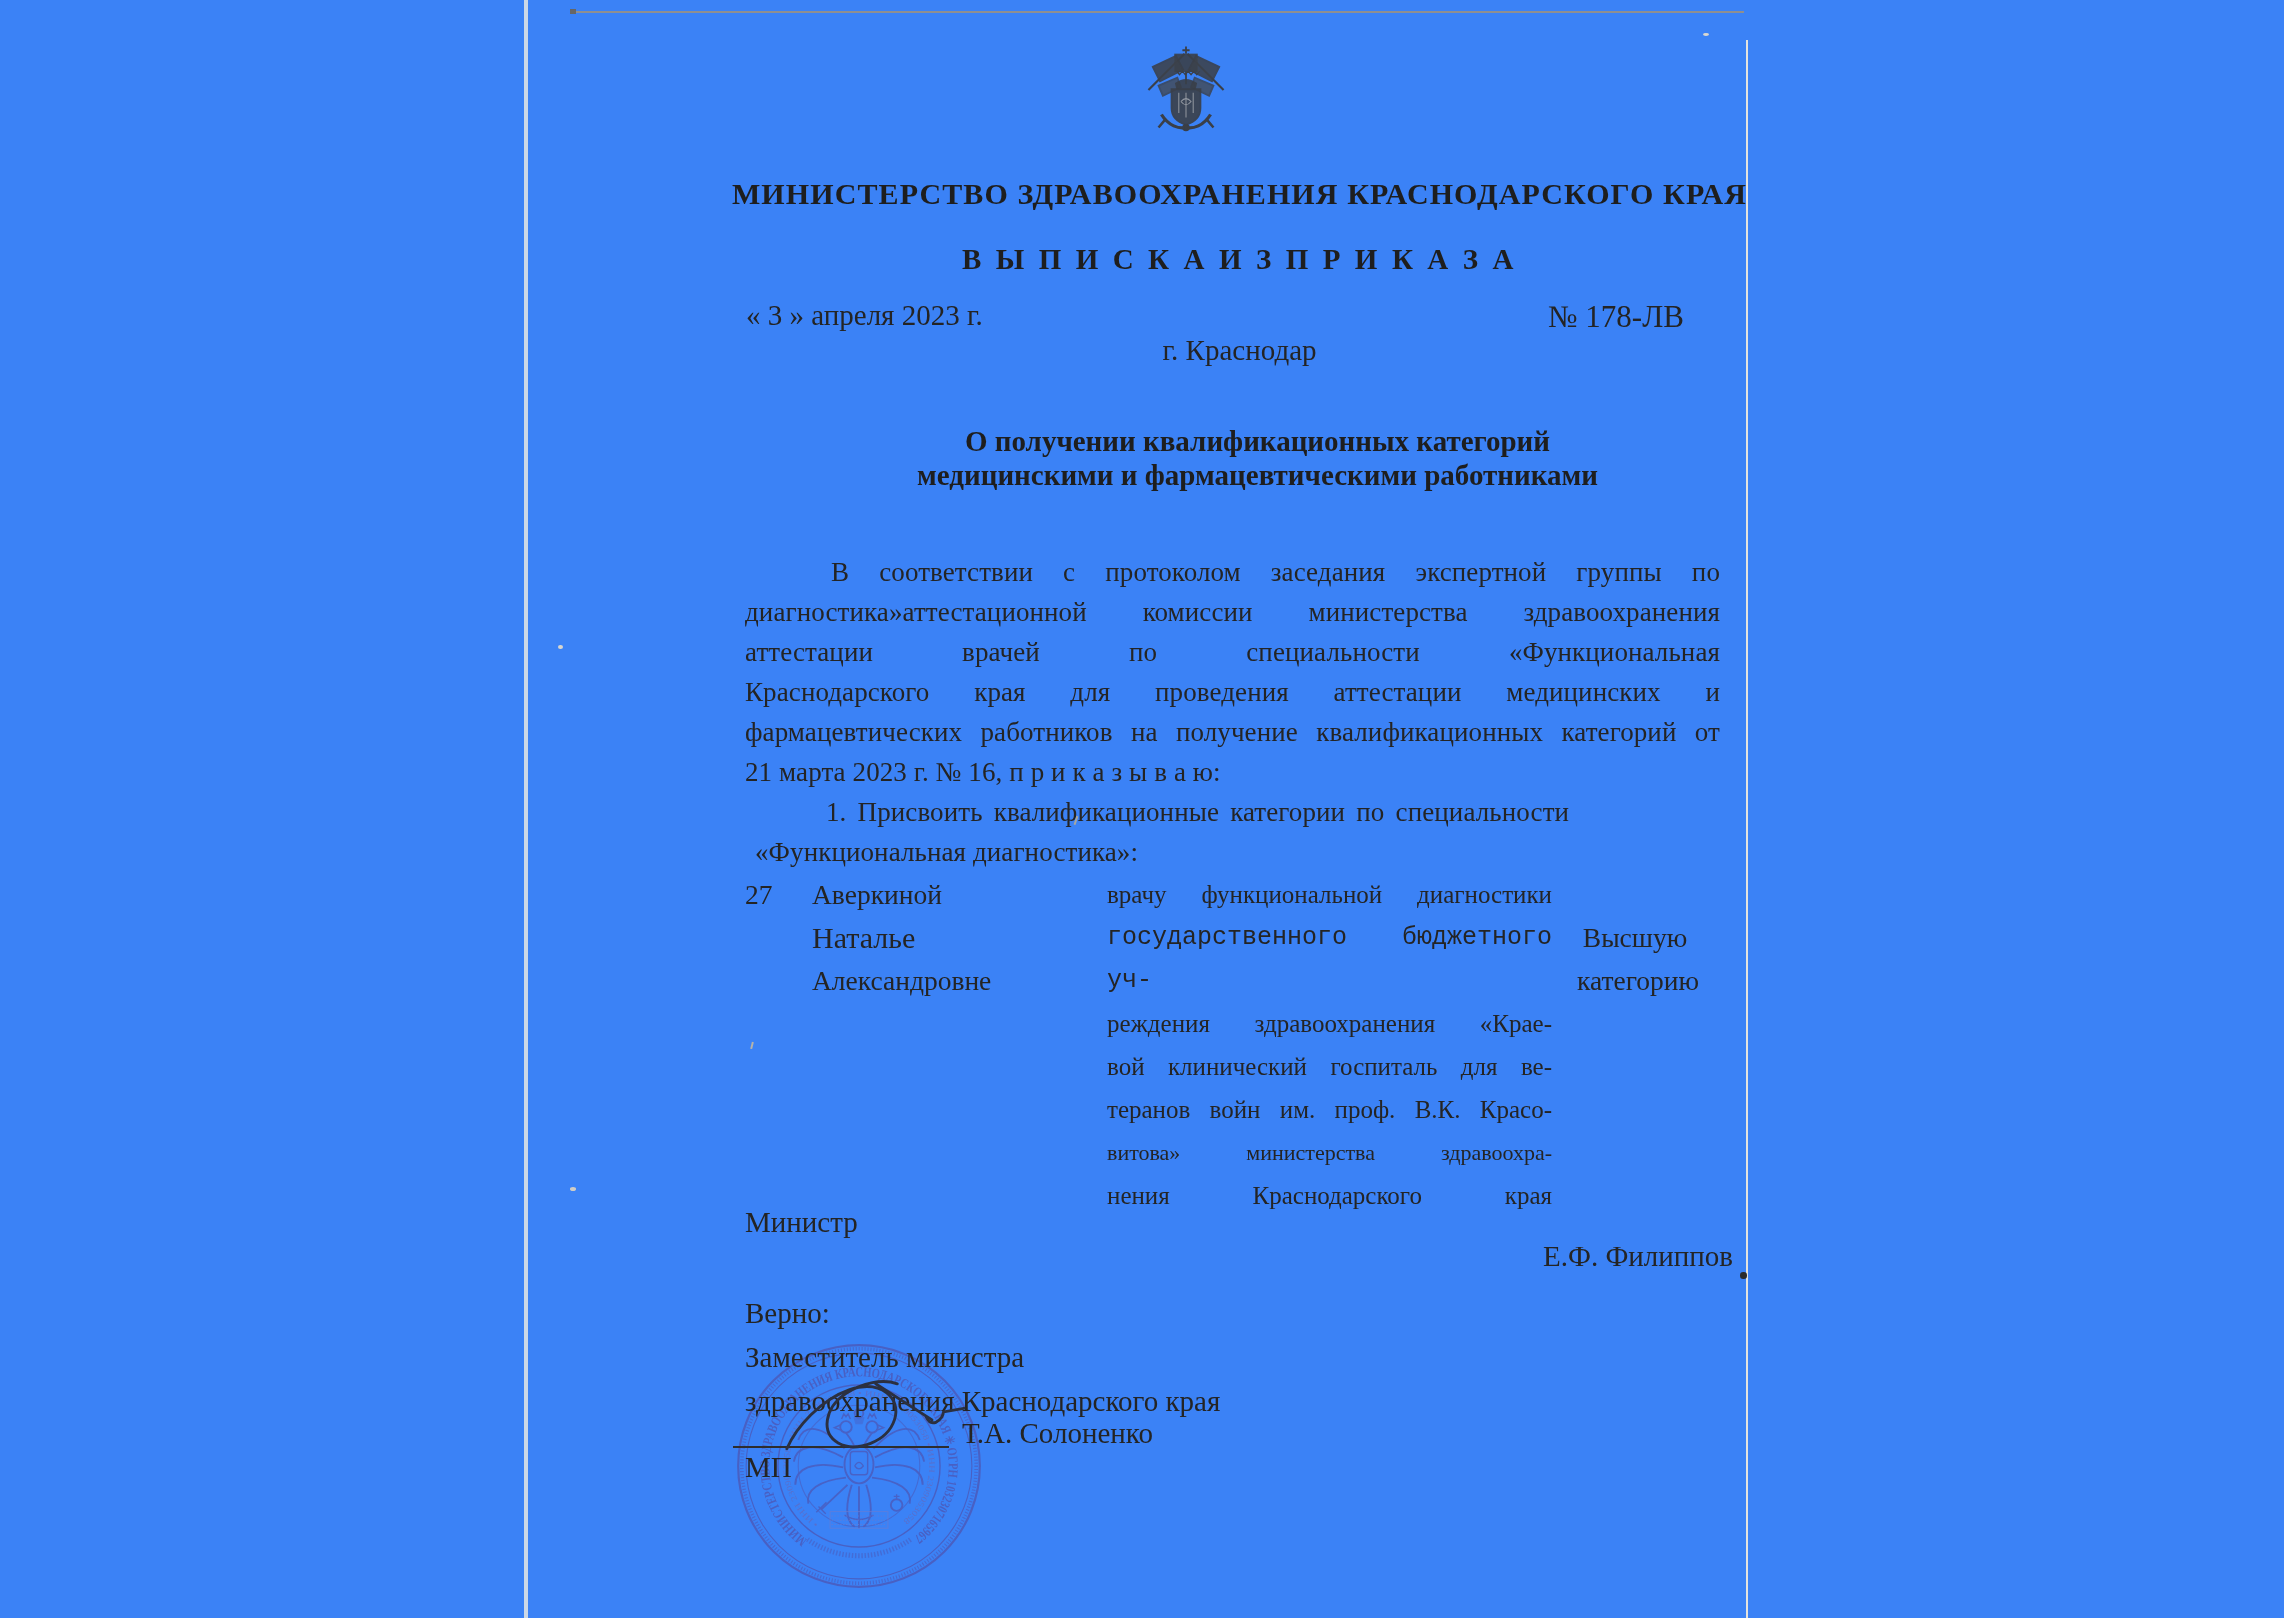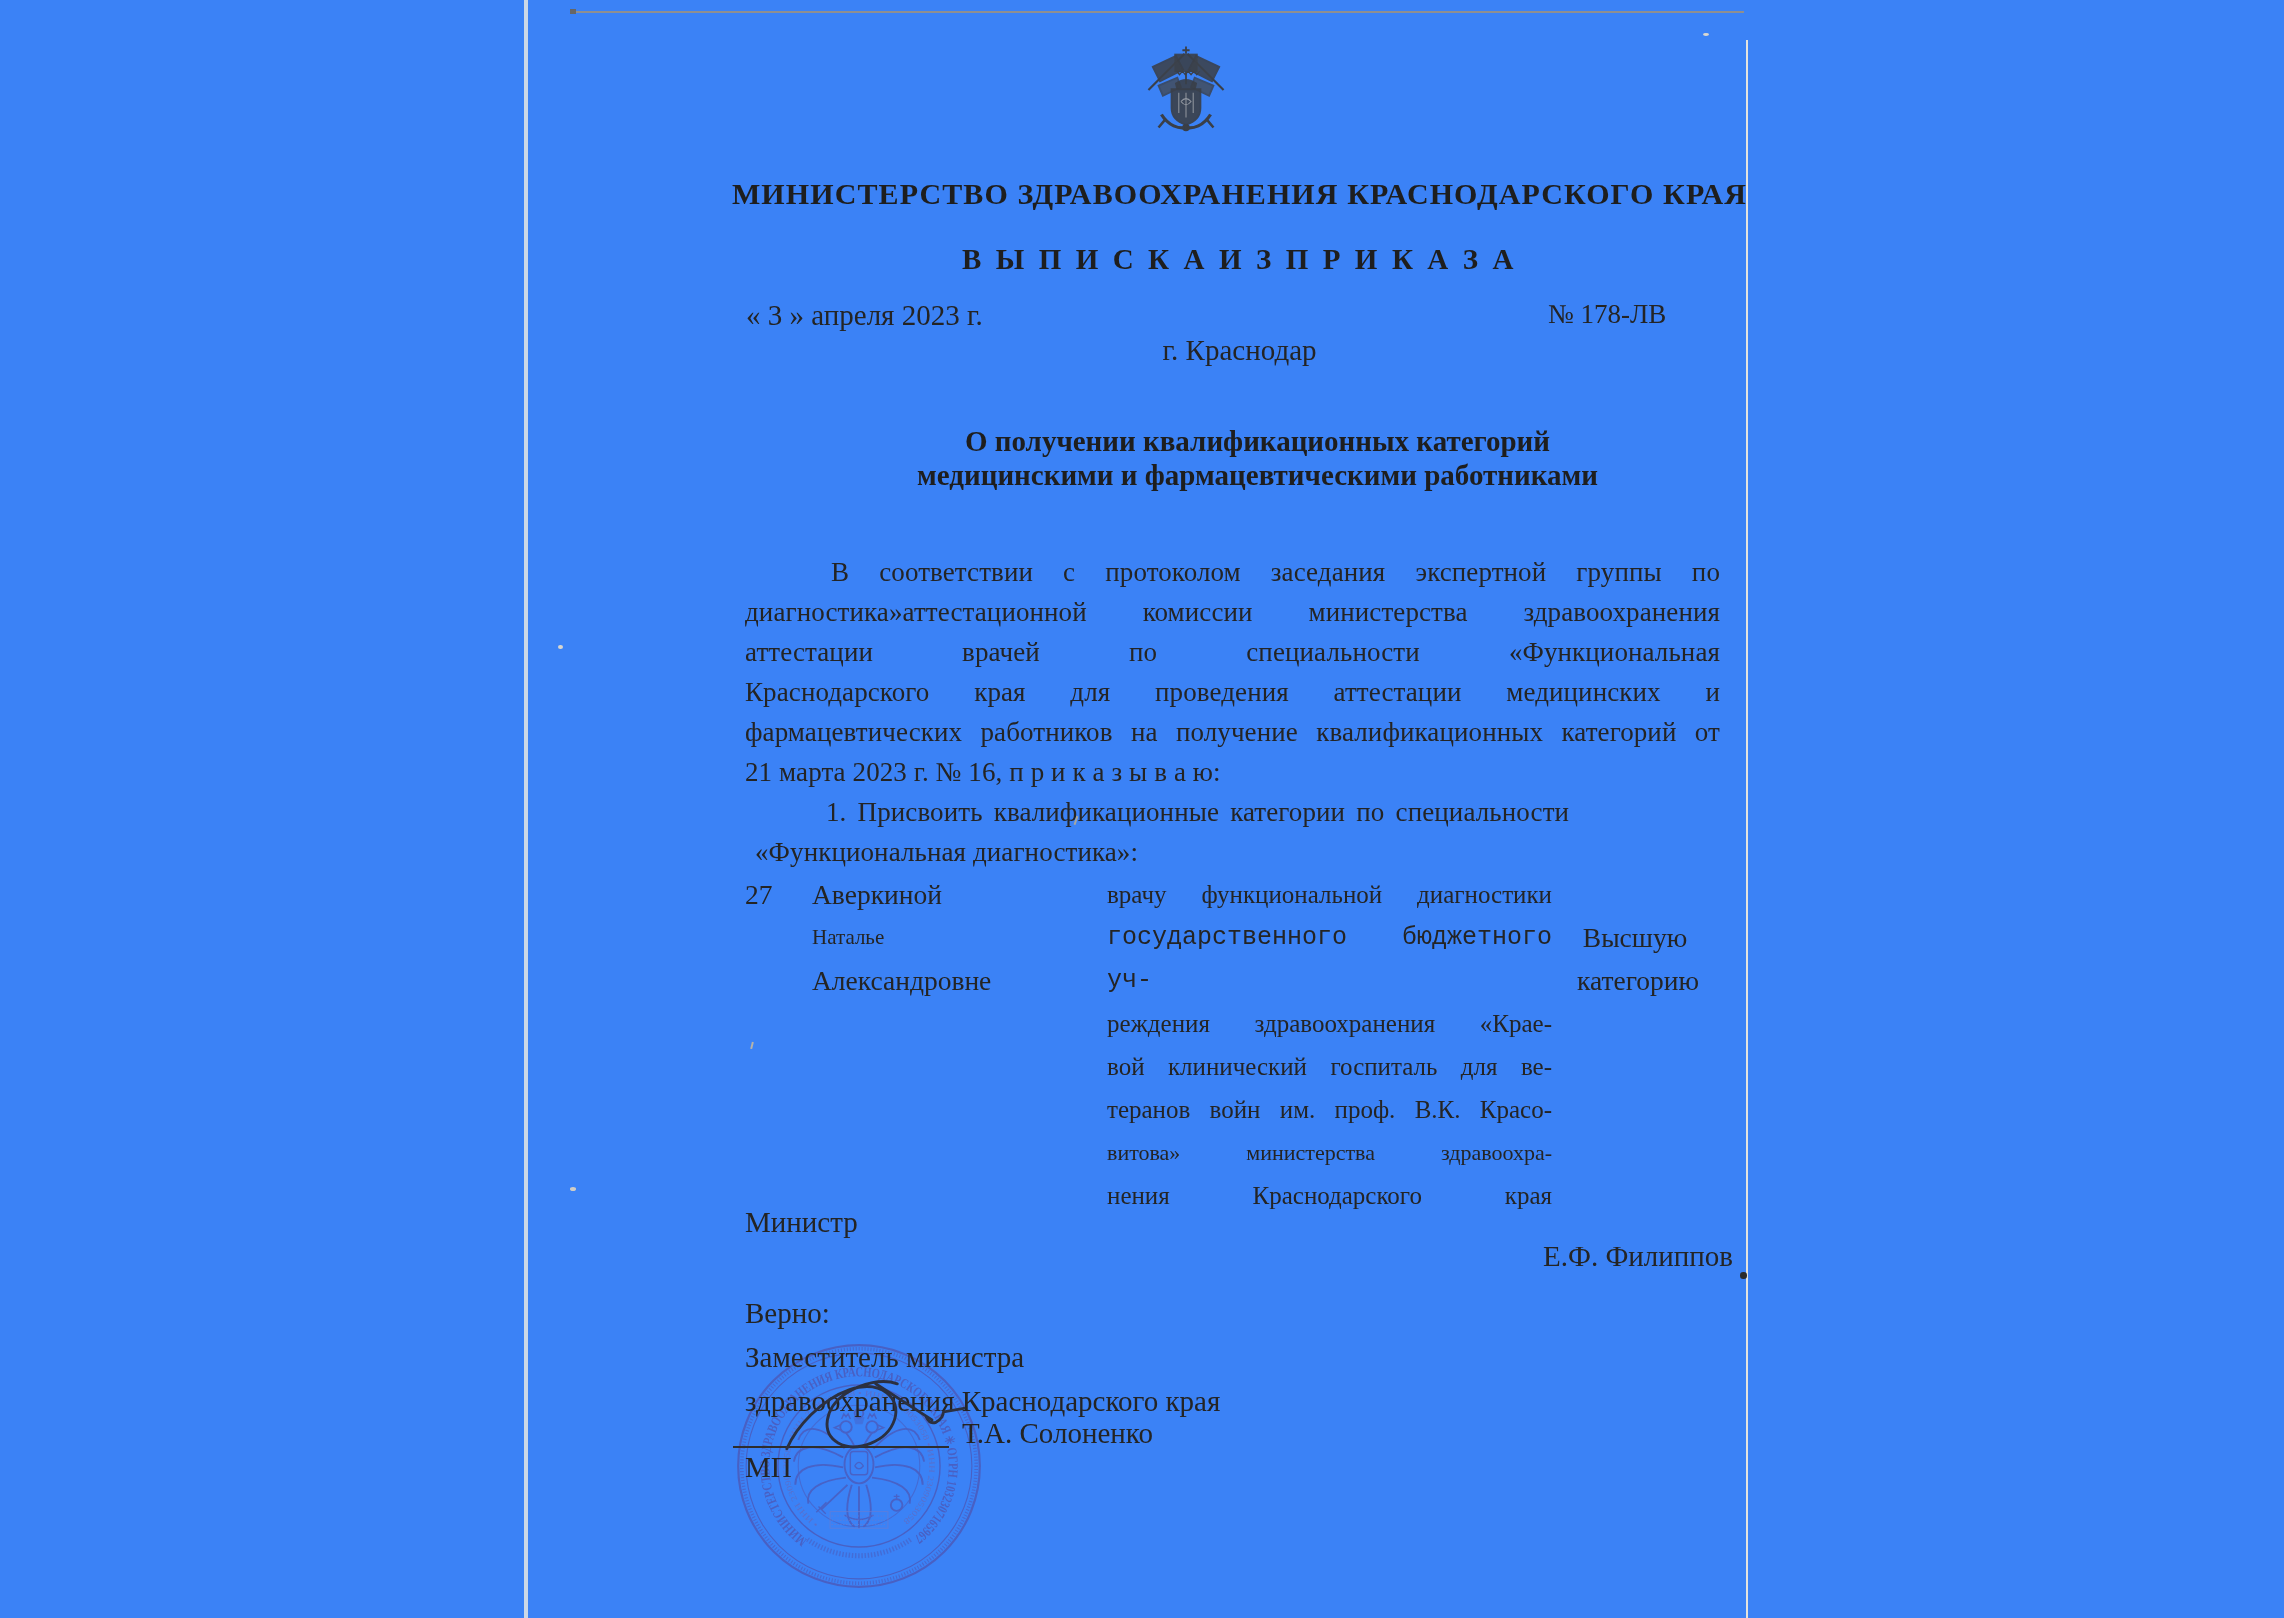--- a/index.html
+++ b/index.html
@@ -49,21 +49,21 @@
       </g>
     </svg>
   </div>
 
   <div class="abs txt bold center" style="left:725px;top:177px;width:1029px;font-size:30px;letter-spacing:1.1px;color:#1e1e1e;">МИНИСТЕРСТВО  ЗДРАВООХРАНЕНИЯ КРАСНОДАРСКОГО  КРАЯ</div>
 
   <div class="abs txt bold center" style="left:725px;top:243px;width:1029px;font-size:29px;letter-spacing:3.6px;color:#1e1e1e;">В Ы П И С К А  И З  П Р И К А З А</div>
 
   <div class="abs txt" style="left:746px;top:299px;font-size:29px;">« 3 » апреля  2023 г.</div>
 
-  <div class="abs txt" style="left:1548px;top:299px;font-size:27px;">№  178-ЛВ</div>
+  <div class="abs txt" style="left:1548px;top:299px;font-size:31px;">№  178-ЛВ</div>
 
   <div class="abs txt center" style="left:725px;top:334px;width:1029px;font-size:29px;">г. Краснодар</div>
 
   <div class="abs" style="left:801px;top:424px;width:913px;">
     <div class="txt bold center" style="font-size:29px;line-height:34px;color:#1e1e1e;">О получении квалификационных категорий</div>
     <div class="txt bold center" style="font-size:29px;line-height:34px;color:#1e1e1e;">медицинскими и фармацевтическими работниками</div>
   </div>
 
   <div class="abs" style="left:745px;top:552px;width:975px;">
     <div class="txt bodyline just" style="padding-left:86px;">В соответствии с протоколом заседания экспертной группы по</div>
@@ -73,21 +73,21 @@
     <div class="txt bodyline just">фармацевтических работников на получение квалификационных категорий от</div>
     <div class="txt bodyline">21 марта  2023 г.  №  16,  п р и к а з ы в а ю:</div>
     <div class="txt bodyline" style="padding-left:81px;word-spacing:4.3px;">1. Присвоить  квалификационные  категории  по специальности</div>
     <div class="txt bodyline" style="padding-left:10px;">«Функциональная диагностика»:</div>
   </div>
 
   <div class="abs txt tline" style="left:745px;top:873px;font-size:27.5px;">27</div>
 
   <div class="abs" style="left:812px;top:873px;width:254px;">
     <div class="txt tline" style="font-size:27.5px;">Аверкиной</div>
-    <div class="txt tline" style="font-size:21px;">Наталье</div>
+    <div class="txt tline" style="font-size:30px;">Наталье</div>
     <div class="txt tline" style="font-size:27.5px;">Александровне</div>
   </div>
 
   <div class="abs" style="left:1107px;top:873px;width:445px;">
     <div class="txt tline just" style="font-size:25px;">врачу функциональной диагностики</div>
     <div class="txt tline just" style="font-size:25px;font-family:Liberation Mono, monospace;">государственного бюджетного уч-</div>
     <div class="txt tline just" style="font-size:25px;">реждения здравоохранения «Крае-</div>
     <div class="txt tline just" style="font-size:25px;">вой клинический госпиталь для ве-</div>
     <div class="txt tline just" style="font-size:25px;">теранов войн им. проф. В.К. Красо-</div>
     <div class="txt tline just" style="font-size:22px;">витова» министерства здравоохра-</div>

